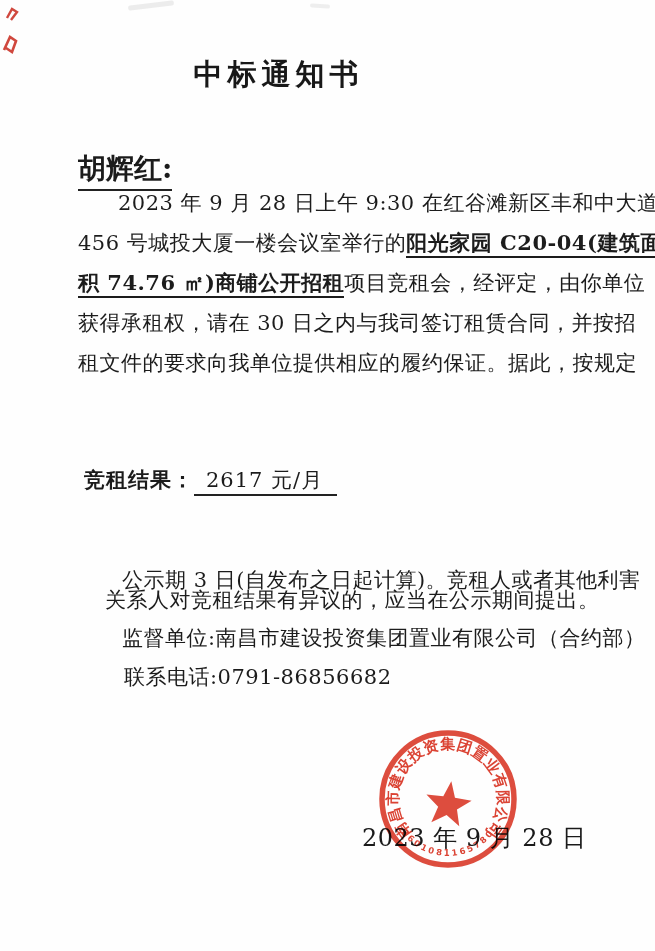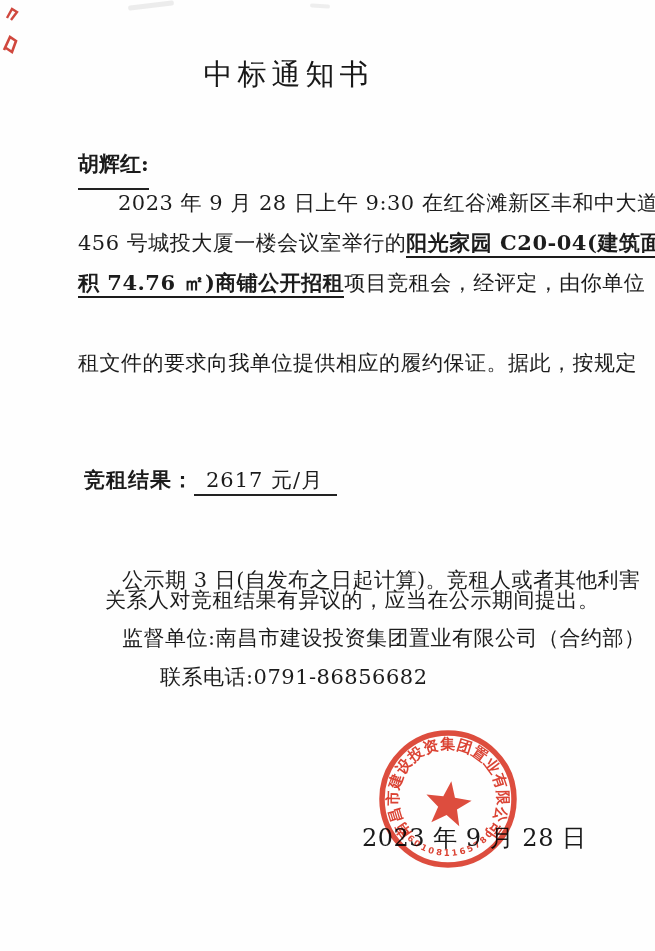--- a/index.html
+++ b/index.html
@@ -7,31 +7,31 @@
     position:relative;
     width:655px;height:951px;
     margin:0 auto;
     background:#fefefe;
     overflow:hidden;
     font-family:"DejaVu Serif","Liberation Serif",serif;
     color:#1b1b1b;
   }
   .abs{position:absolute;white-space:nowrap;}
   .doc-title{
-    top:55px;left:16px;width:545px;
+    top:55px;left:6px;width:545px;
     text-align:center;
-    font-size:29px;font-weight:normal;
+    font-size:29px;font-weight:bold;
     letter-spacing:5px;
     color:#181818;
   }
   .greeting{
     top:150px;left:78px;
-    font-size:21px;font-weight:bold;
+    font-size:28px;font-weight:bold;
     border-bottom:2px solid #222;
-    padding-bottom:10px;
+    padding-bottom:1px;
   }
   .bodyline{
     left:78px;
     font-size:21px;
     letter-spacing:0.5px;
     color:#1c1c1c;
   }
   .indent1{left:118px;}
   .hl{
     font-weight:bold;
@@ -78,30 +78,31 @@
   <div class="abs bodyline indent1" style="top:189px;">2023 年 9 月 28 日上午 9:30 在红谷滩新区丰和中大道</div>
 
   <div class="abs bodyline" style="top:229px;">
     <span>456 号城投大厦一楼会议室举行的</span><span class="hl">阳光家园 C20-04(建筑面</span>
   </div>
 
   <div class="abs bodyline" style="top:269px;">
     <span class="hl">积 74.76 ㎡)商铺公开招租</span><span>项目竞租会，经评定，由你单位</span>
   </div>
 
+  <div class="abs bodyline" style="top:309px;">获得承租权，请在 30 日之内与我司签订租赁合同，并按招</div>
   <div class="abs bodyline" style="top:349px;">租文件的要求向我单位提供相应的履约保证。据此，按规定</div>
 
   <div class="abs result-line">
     <span class="result-label">竞租结果：</span><span class="result-value">2617 元/月</span>
   </div>
 
   <div class="abs bodyline" style="top:546px;left:122px;margin-top:20px;">公示期 3 日(自发布之日起计算)。竞租人或者其他利害</div>
   <div class="abs bodyline" style="top:586px;margin-left:27px;">关系人对竞租结果有异议的，应当在公示期间提出。</div>
   <div class="abs bodyline" style="top:624px;left:122px;">监督单位:南昌市建设投资集团置业有限公司（合约部）</div>
-  <div class="abs bodyline" style="top:663px;left:124px;margin-left:36px;">联系电话:0791-86856682</div>
+  <div class="abs bodyline" style="top:663px;left:124px;">联系电话:0791-86856682</div>
 
   <div class="abs sig-line" style="top:822px;left:362px;font-size:24px;">2023 年 9 月 28 日</div>
 
   <svg class="seal-wrap" viewBox="-84 -84 168 168">
     <defs>
       <path id="sealTopArc" d="M -38.3 32.1 A 50 50 0 1 1 38.3 32.1" fill="none"></path>
       <path id="sealBottomArc" d="M -49.4 28.5 A 57 57 0 0 0 49.4 28.5" fill="none"></path>
     </defs>
     <circle cx="0" cy="0" r="66" fill="none" stroke="#d93322" stroke-width="5.5" opacity="0.95"></circle>
     <polygon transform="translate(0,6) rotate(8)" points="0,-24 5.9,-8.1 22.8,-7.4 9.5,3.1 14.1,19.4 0,10 -14.1,19.4 -9.5,3.1 -22.8,-7.4 -5.9,-8.1" fill="#d93322" opacity="0.95"></polygon>

